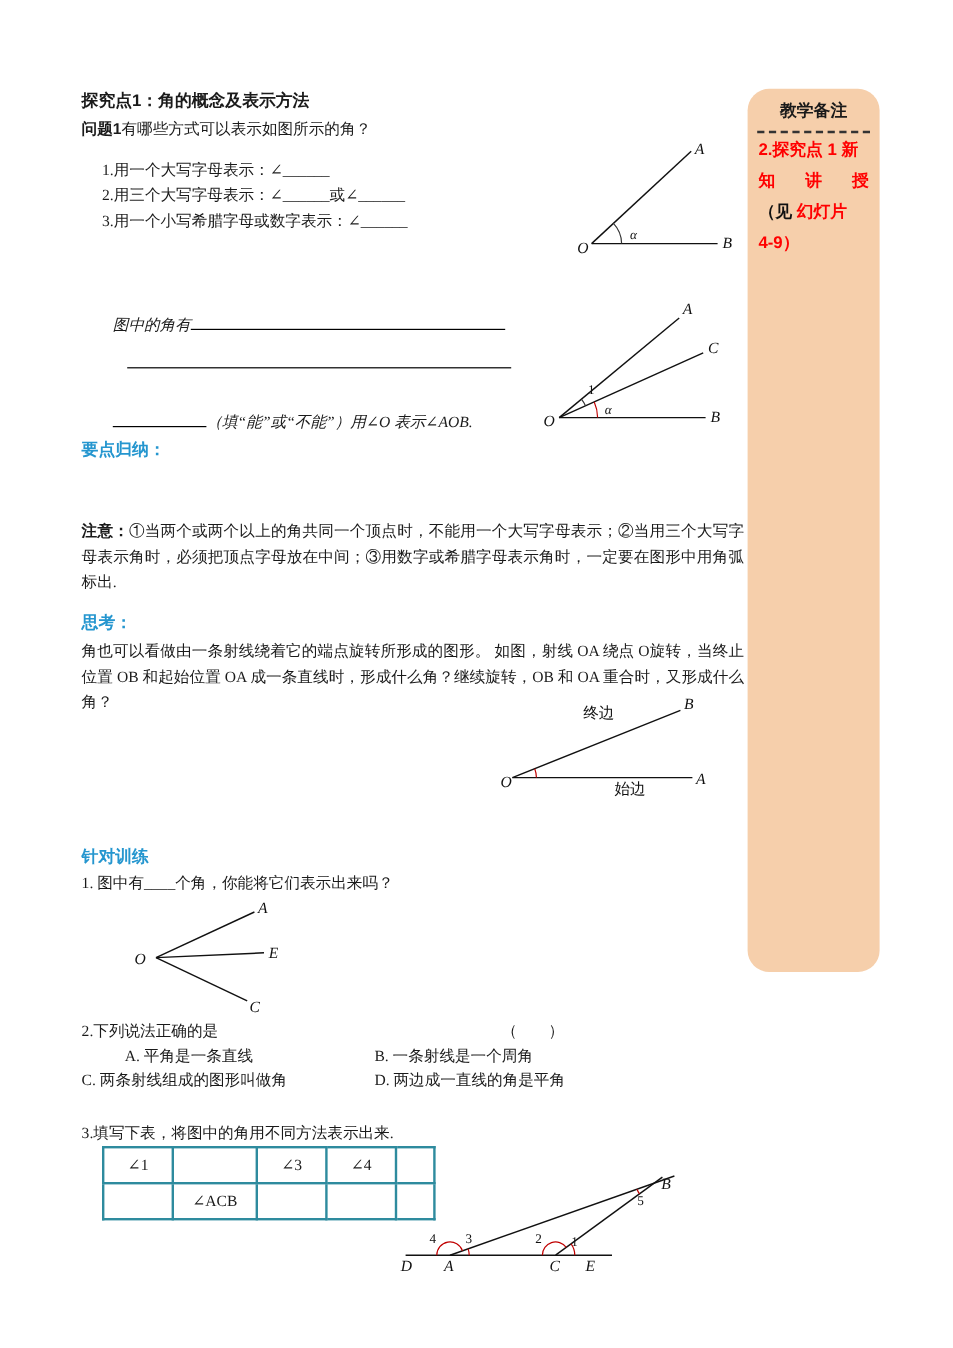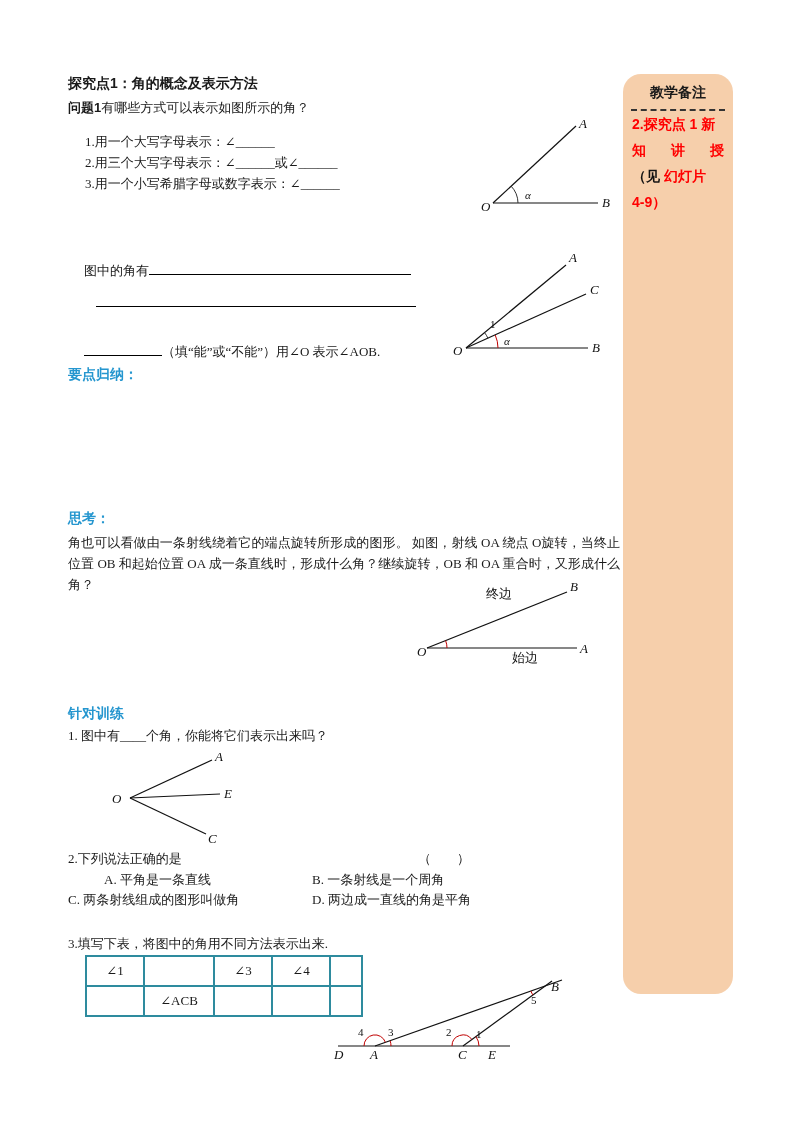--- a/index.html
+++ b/index.html
@@ -22,21 +22,21 @@
   .para{width:552px;line-height:21px;text-align:justify;}
   svg text{font-family:"Liberation Serif","DejaVu Serif",serif;font-size:13px;font-style:italic;fill:#111;}
   svg text.cjk{font-style:normal;font-size:13px;}
   svg text.num{font-style:normal;font-size:11px;}
   svg text.small{font-size:11px;}
   svg line{stroke:#111;stroke-width:1.2;}
   svg path{fill:none;stroke:#333;stroke-width:1;}
   svg path.red{stroke:var(--arc-red);}
   table.grid{border-collapse:collapse;background:#fff;}
   table.grid td{border:2px solid var(--table-border);height:30px;text-align:center;font-size:13px;padding:0 3px;}
-  .sidebar{left:623px;top:74px;width:110px;height:920px;background:var(--sidebar-bg);border-radius:18px;padding-top:10px;}
+  .sidebar{left:623px;top:74px;width:110px;height:736px;background:var(--sidebar-bg);border-radius:18px;padding-top:10px;}
   .sidebar-title{text-align:center;font-size:14px;}
   .sidebar-dash{border-bottom:2px dashed #333;margin:7px 8px 0 8px;height:0;}
   .sidebar-note{padding:0 9px;font-size:14px;font-weight:bold;line-height:26px;color:var(--note-red);text-align:left;}
   .sidebar-note .black{color:#111;}
   .stretch{text-align:justify;text-align-last:justify;}
 </style>
 </head>
 <body>
 
 <div class="abs" style="left:0;top:0;width:794px;height:1123px;">
@@ -56,21 +56,21 @@
     <line x1="15" y1="85" x2="120" y2="85"></line>
     <line x1="15" y1="85" x2="98" y2="8"></line>
     <path d="M 40 85 A 25 25 0 0 0 33 68"></path>
     <text x="101" y="10">A</text>
     <text x="124" y="89">B</text>
     <text x="3" y="93">O</text>
     <text x="47" y="81" class="small">α</text>
   </svg>
 
 
-  <div class="abs" style="left:84px;top:260px;">
+  <div class="abs" style="left:94px;top:260px;font-style:italic;">
     <div>
       <span>图中的角有</span><span class="blank" style="width:262px;"></span>
     </div>
     <div style="margin-top:12px;">
       <span class="blank" style="width:320px;margin-left:12px;"></span>
     </div>
     <div style="margin-top:30px;">
       <span class="blank" style="width:78px;"></span><span>（填“能”或“不能”）用∠O 表示∠AOB.</span>
     </div>
   </div>
@@ -84,20 +84,23 @@
     <text x="129" y="14">A</text>
     <text x="150" y="46">C</text>
     <text x="152" y="104">B</text>
     <text x="13" y="107">O</text>
     <text x="50" y="80" class="num">1</text>
     <text x="64" y="97" class="small">α</text>
   </svg>
 
   <div class="abs sans b blue" style="left:68px;top:366px;font-size:14px;">要点归纳：</div>
 
+  <div class="abs para" style="left:68px;top:432px;">
+    <span class="b">注意：</span><span>①当两个或两个以上的角共同一个顶点时，不能用一个大写字母表示；②当用三个大写字母表示角时，必须把顶点字母放在中间；③用数字或希腊字母表示角时，一定要在图形中用角弧标出.</span>
+  </div>
 
   <div class="abs sans b blue" style="left:68px;top:510px;font-size:14px;">思考：</div>
   <div class="abs para" style="left:68px;top:532px;">角也可以看做由一条射线绕着它的端点旋转所形成的图形。 如图，射线 OA 绕点 O旋转，当终止位置 OB 和起始位置 OA 成一条直线时，形成什么角？继续旋转，OB 和 OA 重合时，又形成什么角？</div>
 
   <svg class="abs" style="left:412px;top:578px;" width="185" height="95" viewBox="0 0 185 95">
     <line x1="15" y1="70" x2="165" y2="70"></line>
     <line x1="15" y1="70" x2="155" y2="14"></line>
     <path class="red" d="M 35 70 A 20 20 0 0 0 33.6 62.6"></path>
     <text x="5" y="78">O</text>
     <text x="168" y="75">A</text>

